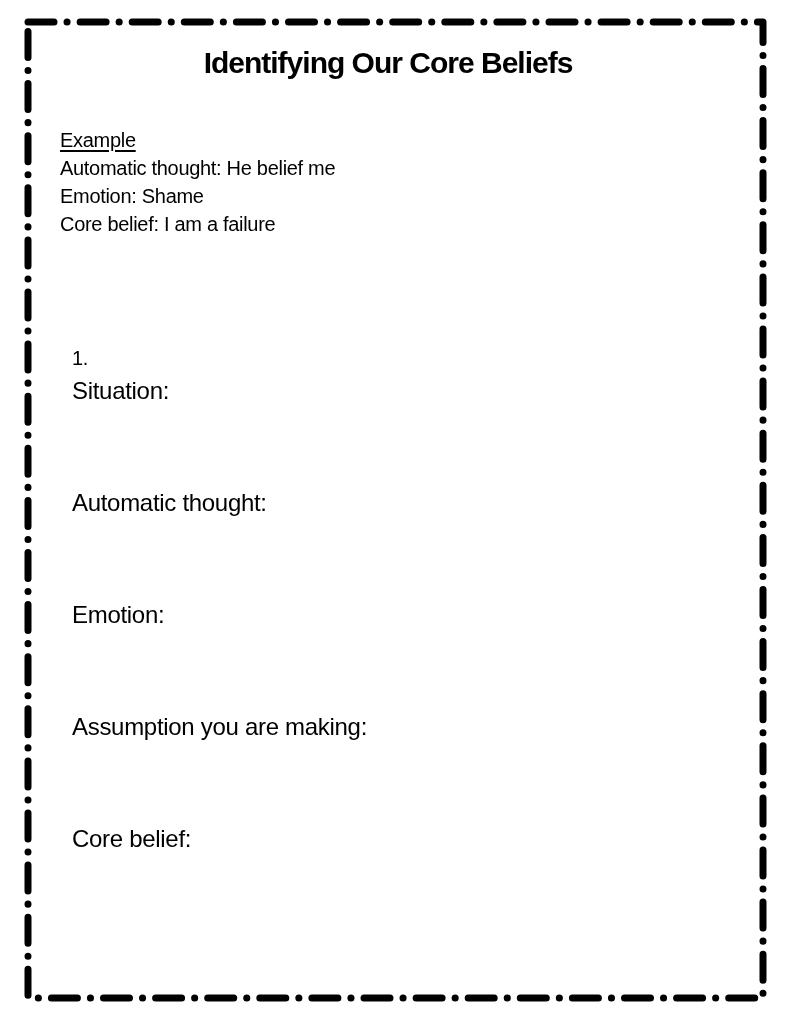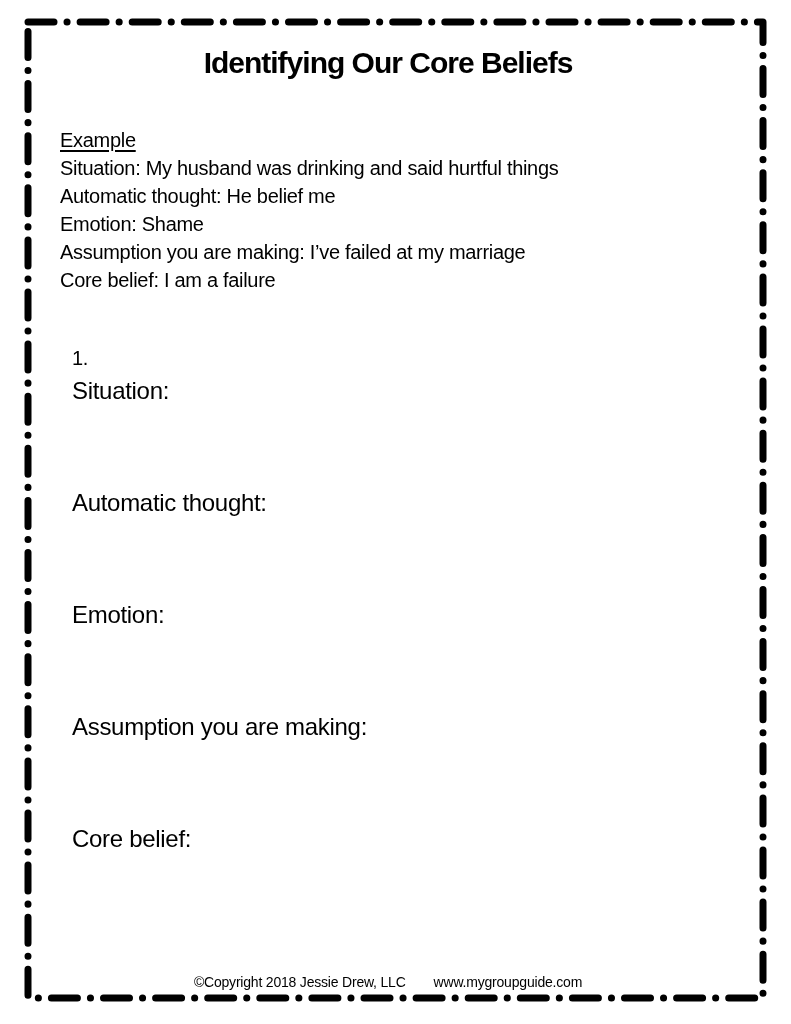--- a/index.html
+++ b/index.html
@@ -83,41 +83,36 @@
 <div class="page">
 
   <svg class="border-svg" viewBox="0 0 791 1024" xmlns="http://www.w3.org/2000/svg" aria-hidden="true">
     <rect x="28" y="22" width="735" height="976" fill="none" stroke="#000000" stroke-width="7" stroke-linecap="round" stroke-linejoin="round" stroke-dasharray="26 13 0.1 13"></rect>
   </svg>
 
   <div class="doc-title">Identifying Our Core Beliefs</div>
 
   <div class="example-block">
     <div class="example-heading">Example</div>
-    <div>Situation: My husband was drinking and said hurtful things</div>
     <div>Automatic thought: He belief me</div>
     <div>Emotion: Shame</div>
-    <div>Assumption you are making: I’ve failed at my marriage</div>
     <div>Core belief: I am a failure</div>
   </div>
 
   <div class="form-number" style="top:347px">1.</div>
 
   <div class="field-label" style="top:377px">Situation:</div>
   <div class="answer-space" style="top:402px"></div>
 
   <div class="field-label" style="top:489px">Automatic thought:</div>
   <div class="answer-space" style="top:514px"></div>
 
   <div class="field-label" style="top:601px">Emotion:</div>
   <div class="answer-space" style="top:626px"></div>
 
   <div class="field-label" style="top:713px">Assumption you are making:</div>
   <div class="answer-space" style="top:738px"></div>
 
   <div class="field-label" style="top:825px">Core belief:</div>
   <div class="answer-space" style="top:850px"></div>
 
-  <div class="footer">
-    <span class="copyright">©Copyright 2018 Jessie Drew, LLC</span><span>www.mygroupguide.com</span>
-  </div>
 
 </div>
 
 </body></html>

